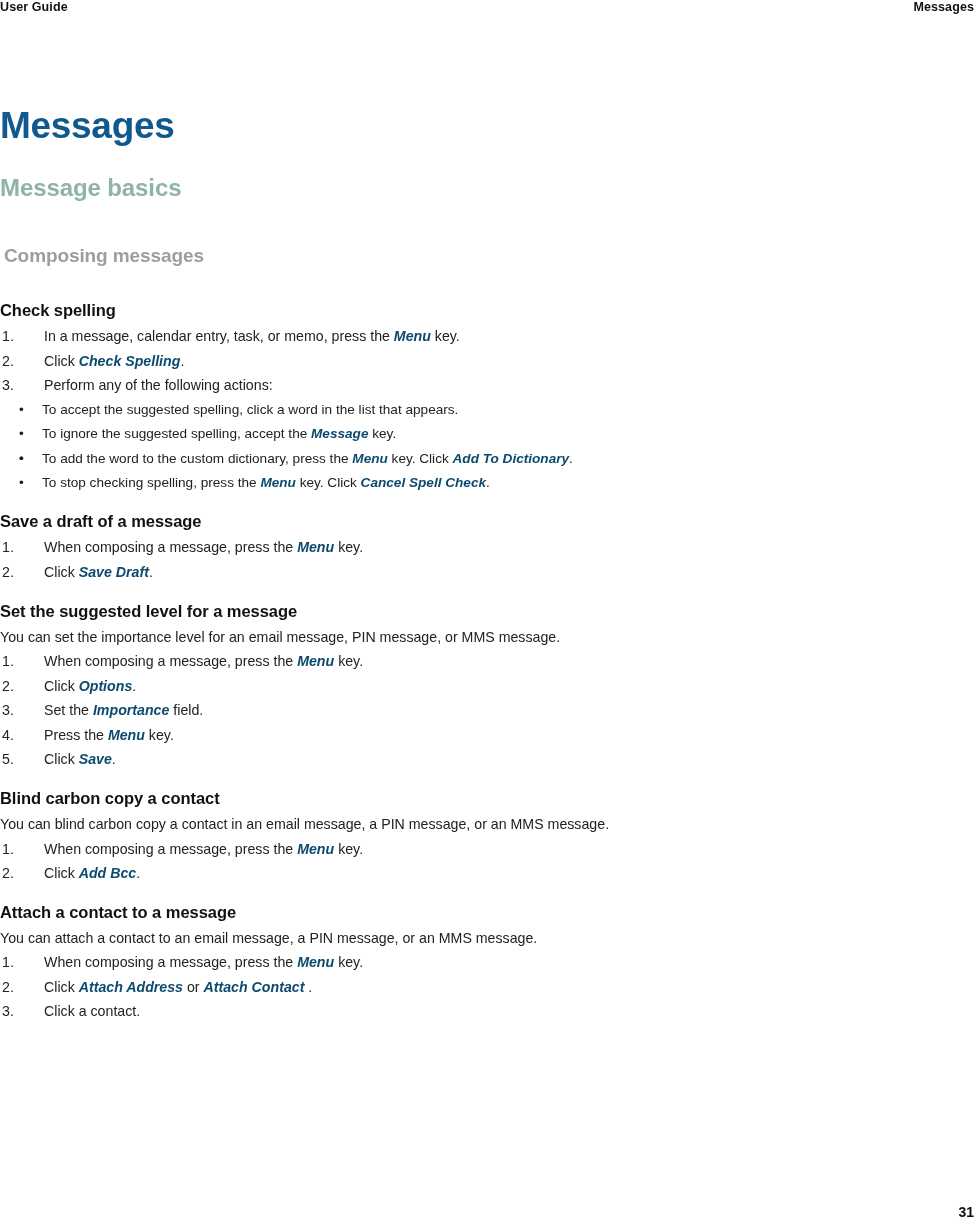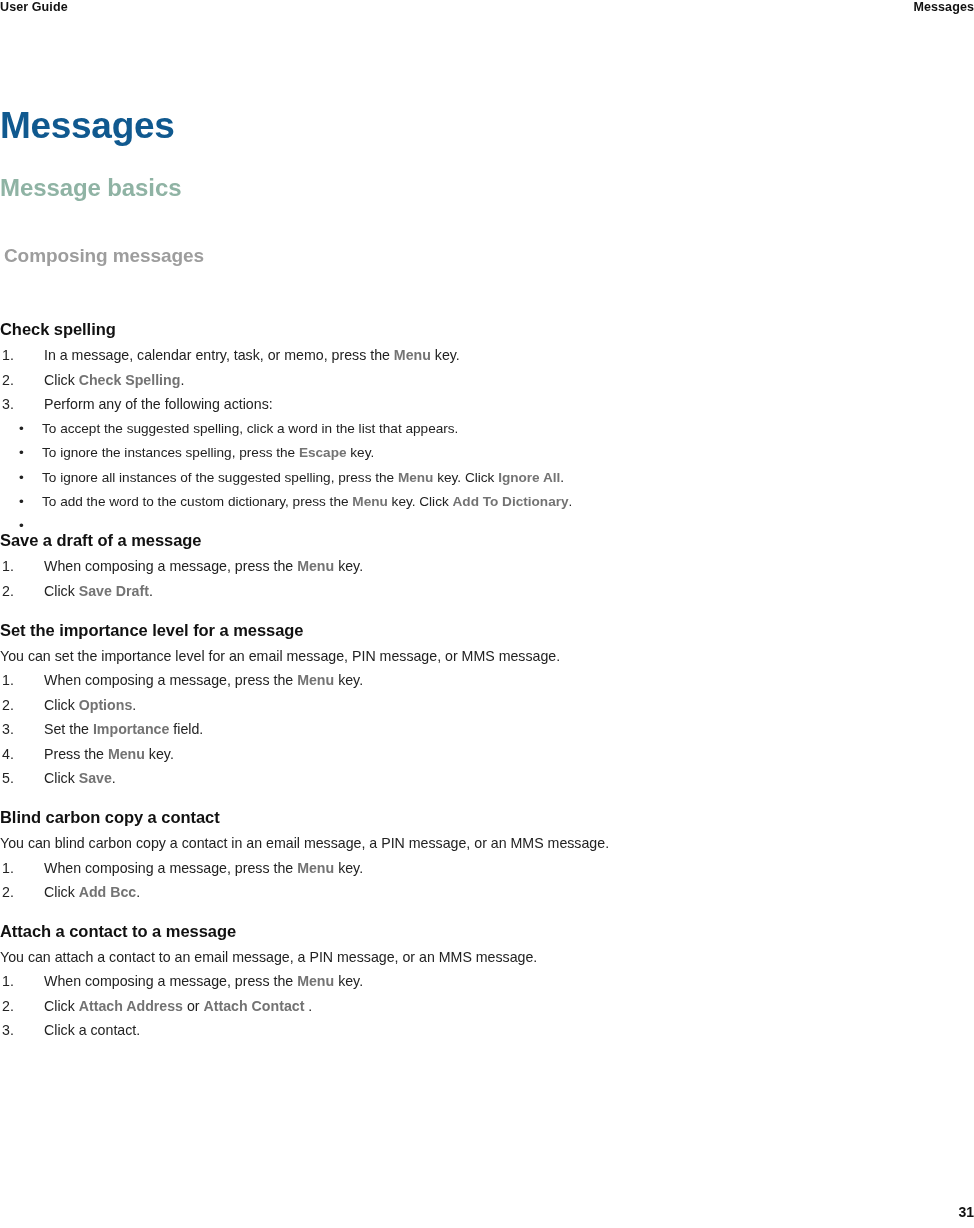--- a/index.html
+++ b/index.html
@@ -69,21 +69,21 @@
   h3.group-title {
     margin: 42px 0 0 4px;
     font-size: 19px;
     line-height: 23px;
     font-weight: 700;
     color: #9d9d9d;
     letter-spacing: -0.1px;
   }
 
   .section { margin-top: 16px; }
-  .section.first { margin-top: 52px; }
+  .section.first { margin-top: 33px; }
 
   h4.section-title {
     margin: 0 0 4px 0;
     font-size: 16.5px;
     line-height: 20px;
     font-weight: 700;
     color: #111111;
     letter-spacing: -0.05px;
   }
 
@@ -133,21 +133,21 @@
   }
   ul.bullets > li.bullet > .dot {
     position: absolute;
     left: 0px;
     top: 0;
     font-size: 13.6px;
     line-height: 24.4px;
     color: #222222;
   }
 
-  b, .kw { font-weight: 700; color: #737373; }
+  b, .kw { font-weight: 700; color: #0c4a6e; font-style: italic; }
 
   
   .page-footer {
     position: absolute;
     left: 0;
     bottom: 8px;
     width: 974px;
     text-align: right;
     font-size: 14px;
     font-weight: 700;
@@ -171,36 +171,36 @@
 
     <div id="sections-host">
         <div class="section first">
           <h4 class="section-title">Check spelling</h4>
           <ol class="steps">
             <li class="step"><span class="num">1.</span><span><span>In a message, calendar entry, task, or memo, press the </span><span class="kw">Menu</span><span> key.</span></span></li>
             <li class="step"><span class="num">2.</span><span><span>Click </span><span class="kw">Check Spelling</span><span>.</span></span></li>
             <li class="step"><span class="num">3.</span><span><span>Perform any of the following actions:</span></span></li>
             <ul class="bullets">
               <li class="bullet"><span class="dot">•</span><span><span>To accept the suggested spelling, click a word in the list that appears.</span></span></li>
-              <li class="bullet"><span class="dot">•</span><span><span>To ignore the instances spelling, press the </span><span class="kw">Escape</span><span> key.</span></span></li>
-              <li class="bullet"><span class="dot">•</span><span><span>To ignore all instances of the suggested spelling, press the </span><span class="kw">Menu</span><span> key. Click </span><span class="kw">Ignore All</span><span>.</span></span></li>
+              <li class="bullet"><span class="dot">•</span><span><span>To ignore the suggested spelling, accept the </span><span class="kw">Message</span><span> key.</span></span></li>
+              <li class="bullet"><span class="dot">•</span></li>
               <li class="bullet"><span class="dot">•</span><span><span>To add the word to the custom dictionary, press the </span><span class="kw">Menu</span><span> key. Click </span><span class="kw">Add To Dictionary</span><span>.</span></span></li>
-              <li class="bullet"><span class="dot">•</span></li>
+              <li class="bullet"><span class="dot">•</span><span><span>To stop checking spelling, press the </span><span class="kw">Menu</span><span> key. Click </span><span class="kw">Cancel Spell Check</span><span>.</span></span></li>
             </ul>
           </ol>
         </div>
         <div class="section">
           <h4 class="section-title">Save a draft of a message</h4>
           <ol class="steps">
             <li class="step"><span class="num">1.</span><span><span>When composing a message, press the </span><span class="kw">Menu</span><span> key.</span></span></li>
             <li class="step"><span class="num">2.</span><span><span>Click </span><span class="kw">Save Draft</span><span>.</span></span></li>
           </ol>
         </div>
         <div class="section">
-          <h4 class="section-title">Set the importance level for a message</h4>
+          <h4 class="section-title">Set the suggested level for a message</h4>
           <p class="section-intro">You can set the importance level for an email message, PIN message, or MMS message.</p>
           <ol class="steps">
             <li class="step"><span class="num">1.</span><span><span>When composing a message, press the </span><span class="kw">Menu</span><span> key.</span></span></li>
             <li class="step"><span class="num">2.</span><span><span>Click </span><span class="kw">Options</span><span>.</span></span></li>
             <li class="step"><span class="num">3.</span><span><span>Set the </span><span class="kw">Importance</span><span> field.</span></span></li>
             <li class="step"><span class="num">4.</span><span><span>Press the </span><span class="kw">Menu</span><span> key.</span></span></li>
             <li class="step"><span class="num">5.</span><span><span>Click </span><span class="kw">Save</span><span>.</span></span></li>
           </ol>
         </div>
         <div class="section">

